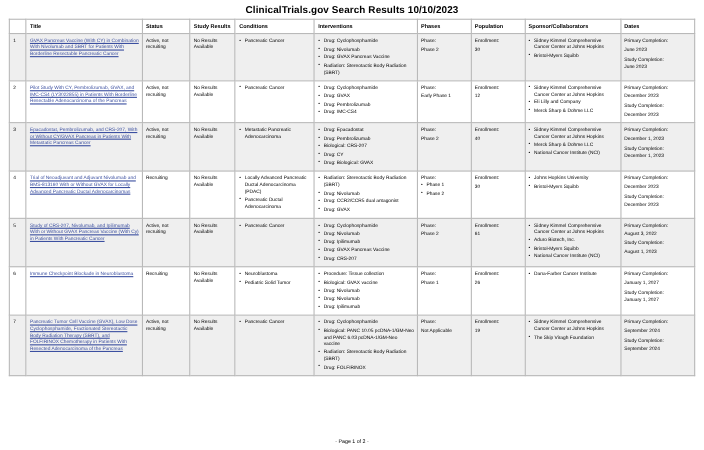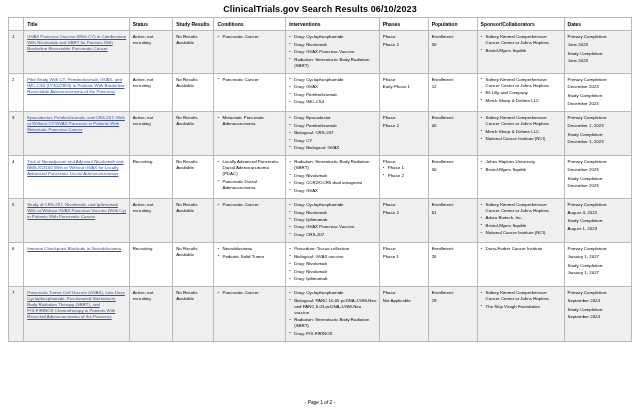--- a/index.html
+++ b/index.html
@@ -91,21 +91,21 @@
   .col-phase { width: 45px; }
   .col-pop { width: 45px; }
   .col-spon { width: 80px; }
   .col-dates { width: 62px; }
 </style>
 </head>
 <body>
 
 <div class="page">
 
-  <div class="doc-title">ClinicalTrials.gov Search Results 06/10/2023</div>
+  <div class="doc-title">ClinicalTrials.gov Search Results 10/10/2023</div>
 
   <table class="results">
     <colgroup>
       <col class="col-num" style="width:14px">
       <col class="col-title">
       <col class="col-status">
       <col class="col-study">
       <col class="col-cond">
       <col class="col-int">
       <col class="col-phase">

